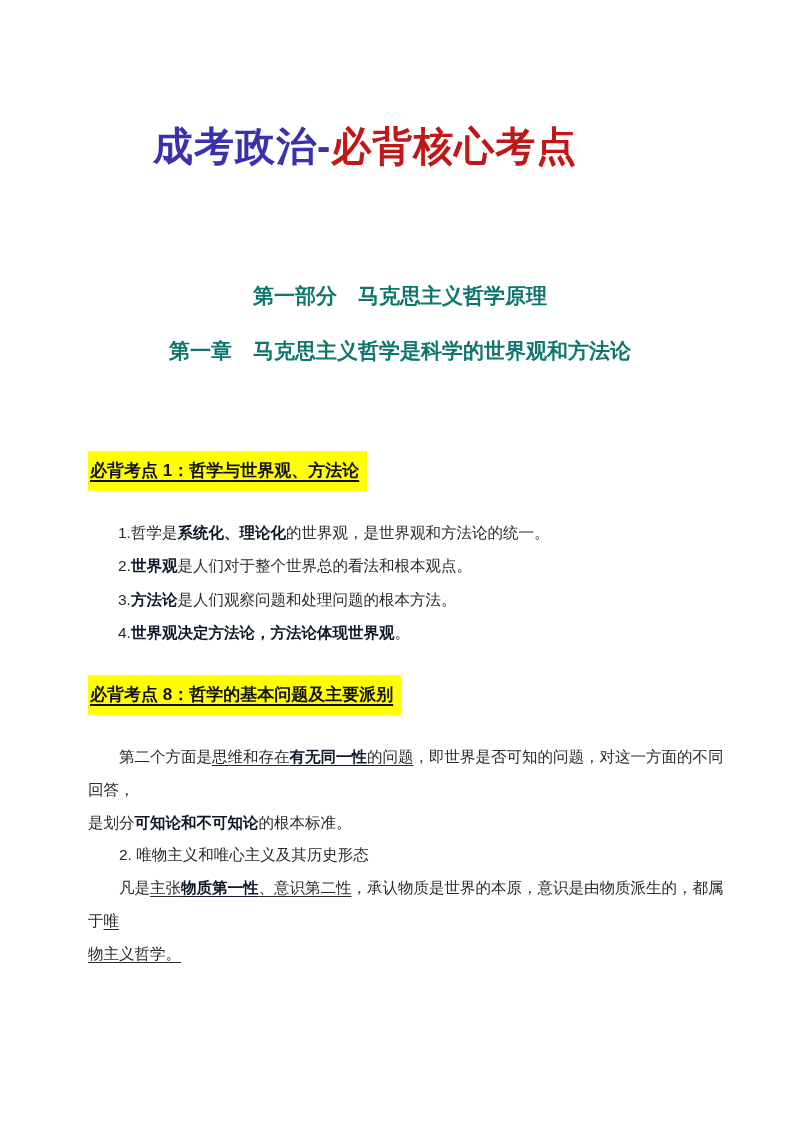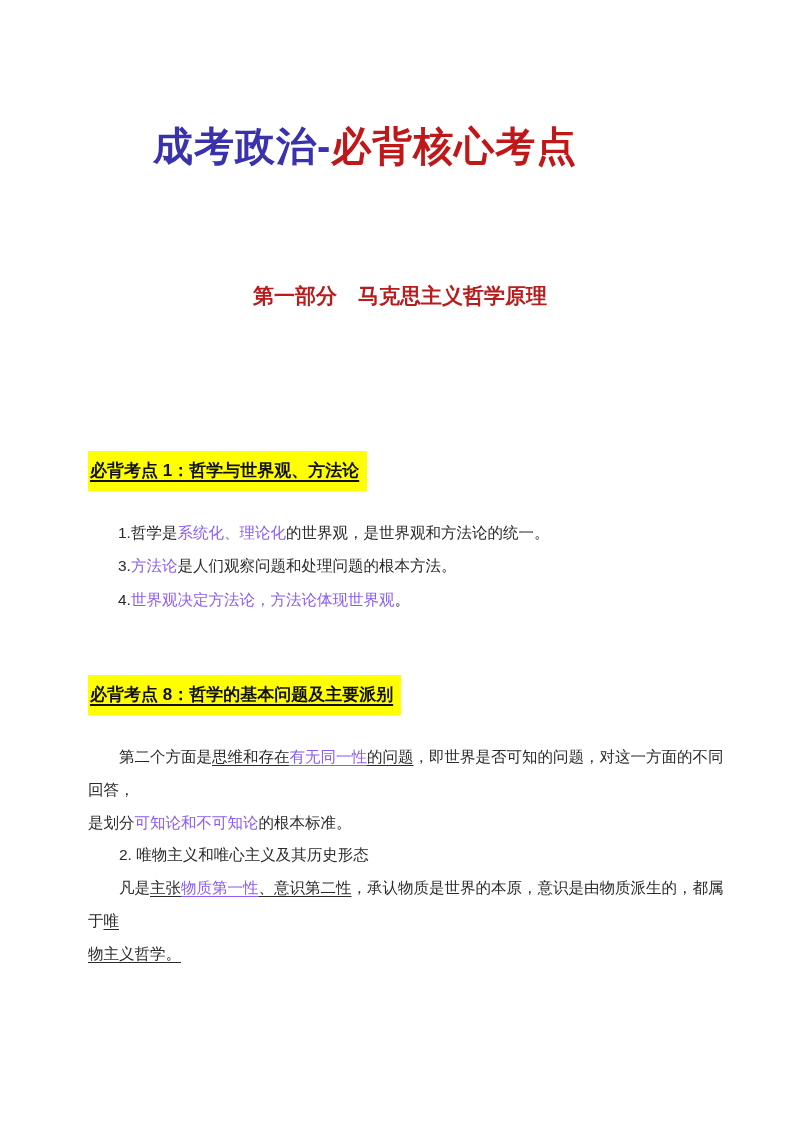--- a/index.html
+++ b/index.html
@@ -15,21 +15,21 @@
     position:absolute;left:153px;top:122px;
     font-size:40px;font-weight:900;line-height:1.2;white-space:nowrap;
     letter-spacing:1px;
   }
   .doc-title .t-blue{color:#3A31AC;}
   .doc-title .t-red{color:#C01818;}
 
   
   .center-h{
     position:absolute;left:0;width:800px;text-align:center;
-    font-weight:bold;font-size:21px;color:#b91c1c;white-space:nowrap;
+    font-weight:bold;font-size:21px;color:#0f766e;white-space:nowrap;
   }
   .h-part{top:282px;}
   .h-chapter{top:337px;}
 
   
   .kaodian{
     position:absolute;left:88px;background:#FFFF00;
     font-size:17px;font-weight:bold;color:#101010;
     line-height:22px;padding:9px 8px 9px 2px;white-space:nowrap;
   }
@@ -44,41 +44,43 @@
   }
 
   
   .bodytext{
     position:absolute;left:88px;top:741px;width:648px;
     font-size:15.5px;line-height:32.8px;color:#2a2a2a;
   }
   .bodytext p{margin:0;text-indent:2em;}
 
   
-  span.r{color:#8b5cf6;font-weight:normal;}
+  span.r{color:#0f172a;font-weight:bold;}
   span.u{text-decoration:underline;text-underline-offset:3px;}
 </style>
 </head>
 <body>
 
 <div class="page">
 
   <div class="doc-title">
     <span class="t-blue">成考政治-</span><span class="t-red">必背核心考点</span>
   </div>
 
   <div class="center-h h-part">第一部分　马克思主义哲学原理</div>
 
+  <div class="center-h h-chapter">第一章　马克思主义哲学是科学的世界观和方法论</div>
 
   <div class="kaodian k1">
     <span class="kd-text">必背考点 1：哲学与世界观、方法论</span>
   </div>
 
   <div class="items">
     <div><span>1.哲学是</span><span class="r">系统化、理论化</span><span>的世界观，是世界观和方法论的统一。</span></div>
+    <div><span>2.</span><span class="r">世界观</span><span>是人们对于整个世界总的看法和根本观点。</span></div>
     <div><span>3.</span><span class="r">方法论</span><span>是人们观察问题和处理问题的根本方法。</span></div>
     <div><span>4.</span><span class="r">世界观决定方法论，方法论体现世界观</span><span>。</span></div>
   </div>
 
   <div class="kaodian k2">
     <span class="kd-text">必背考点 8：哲学的基本问题及主要派别</span>
   </div>
 
   <div class="bodytext">
     <p><span>第二个方面是</span><span class="u">思维和存在</span><span class="r u">有无同一性</span><span class="u">的问题</span><span>，即世界是否可知的问题，对这一方面的不同回答，</span><br><span>是划分</span><span class="r">可知论和不可知论</span><span>的根本标准。</span></p>

